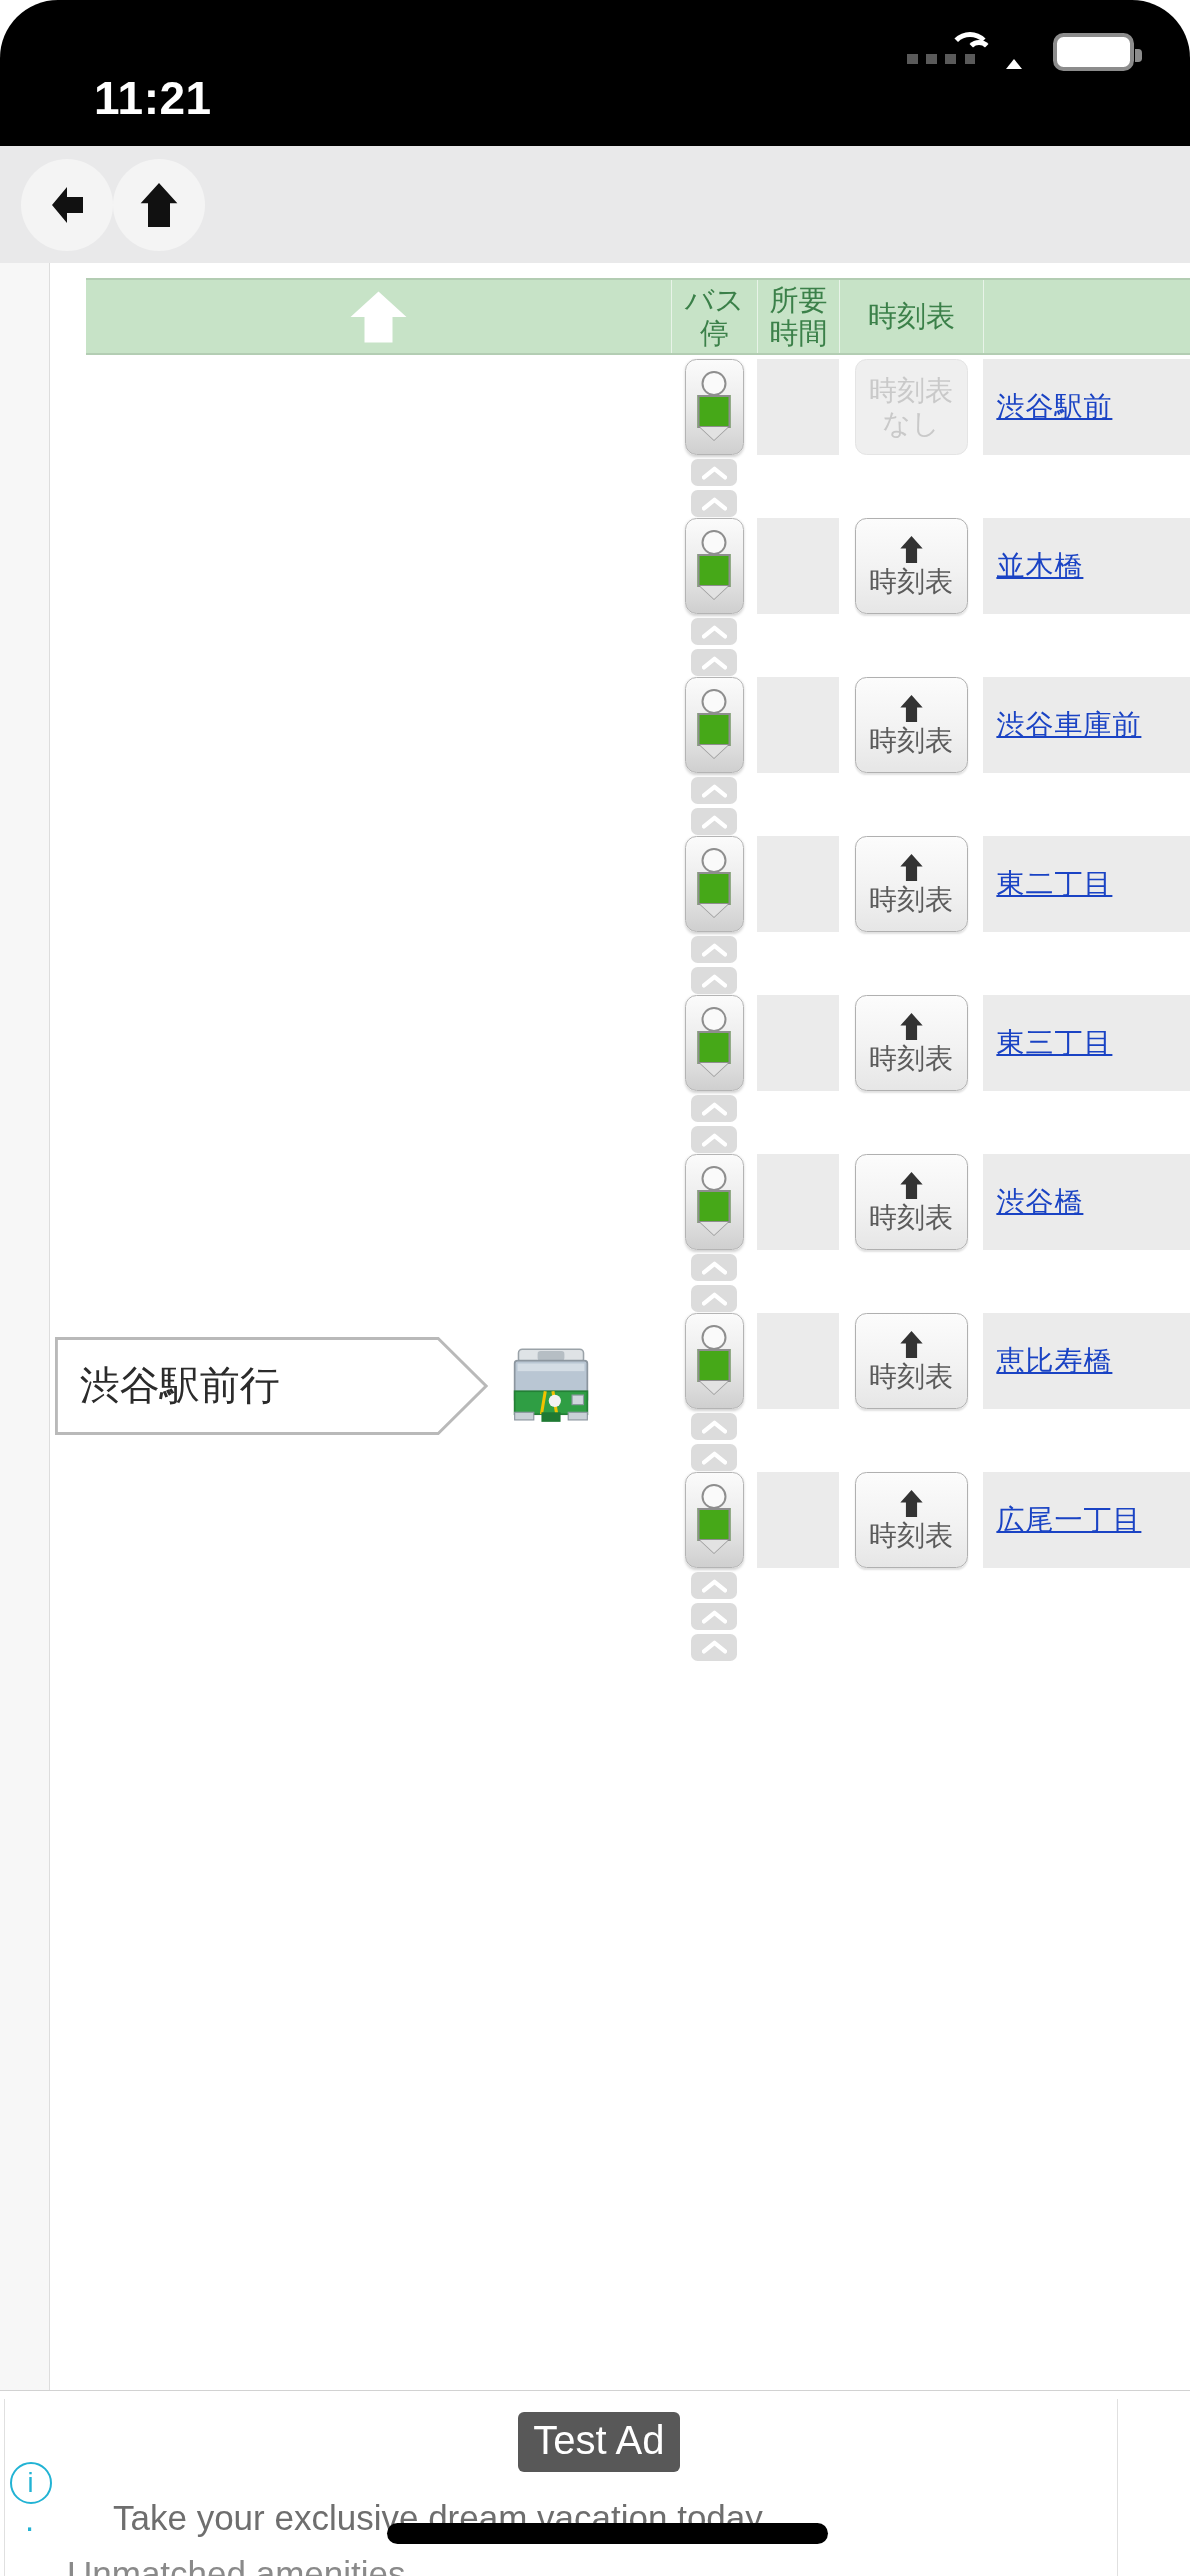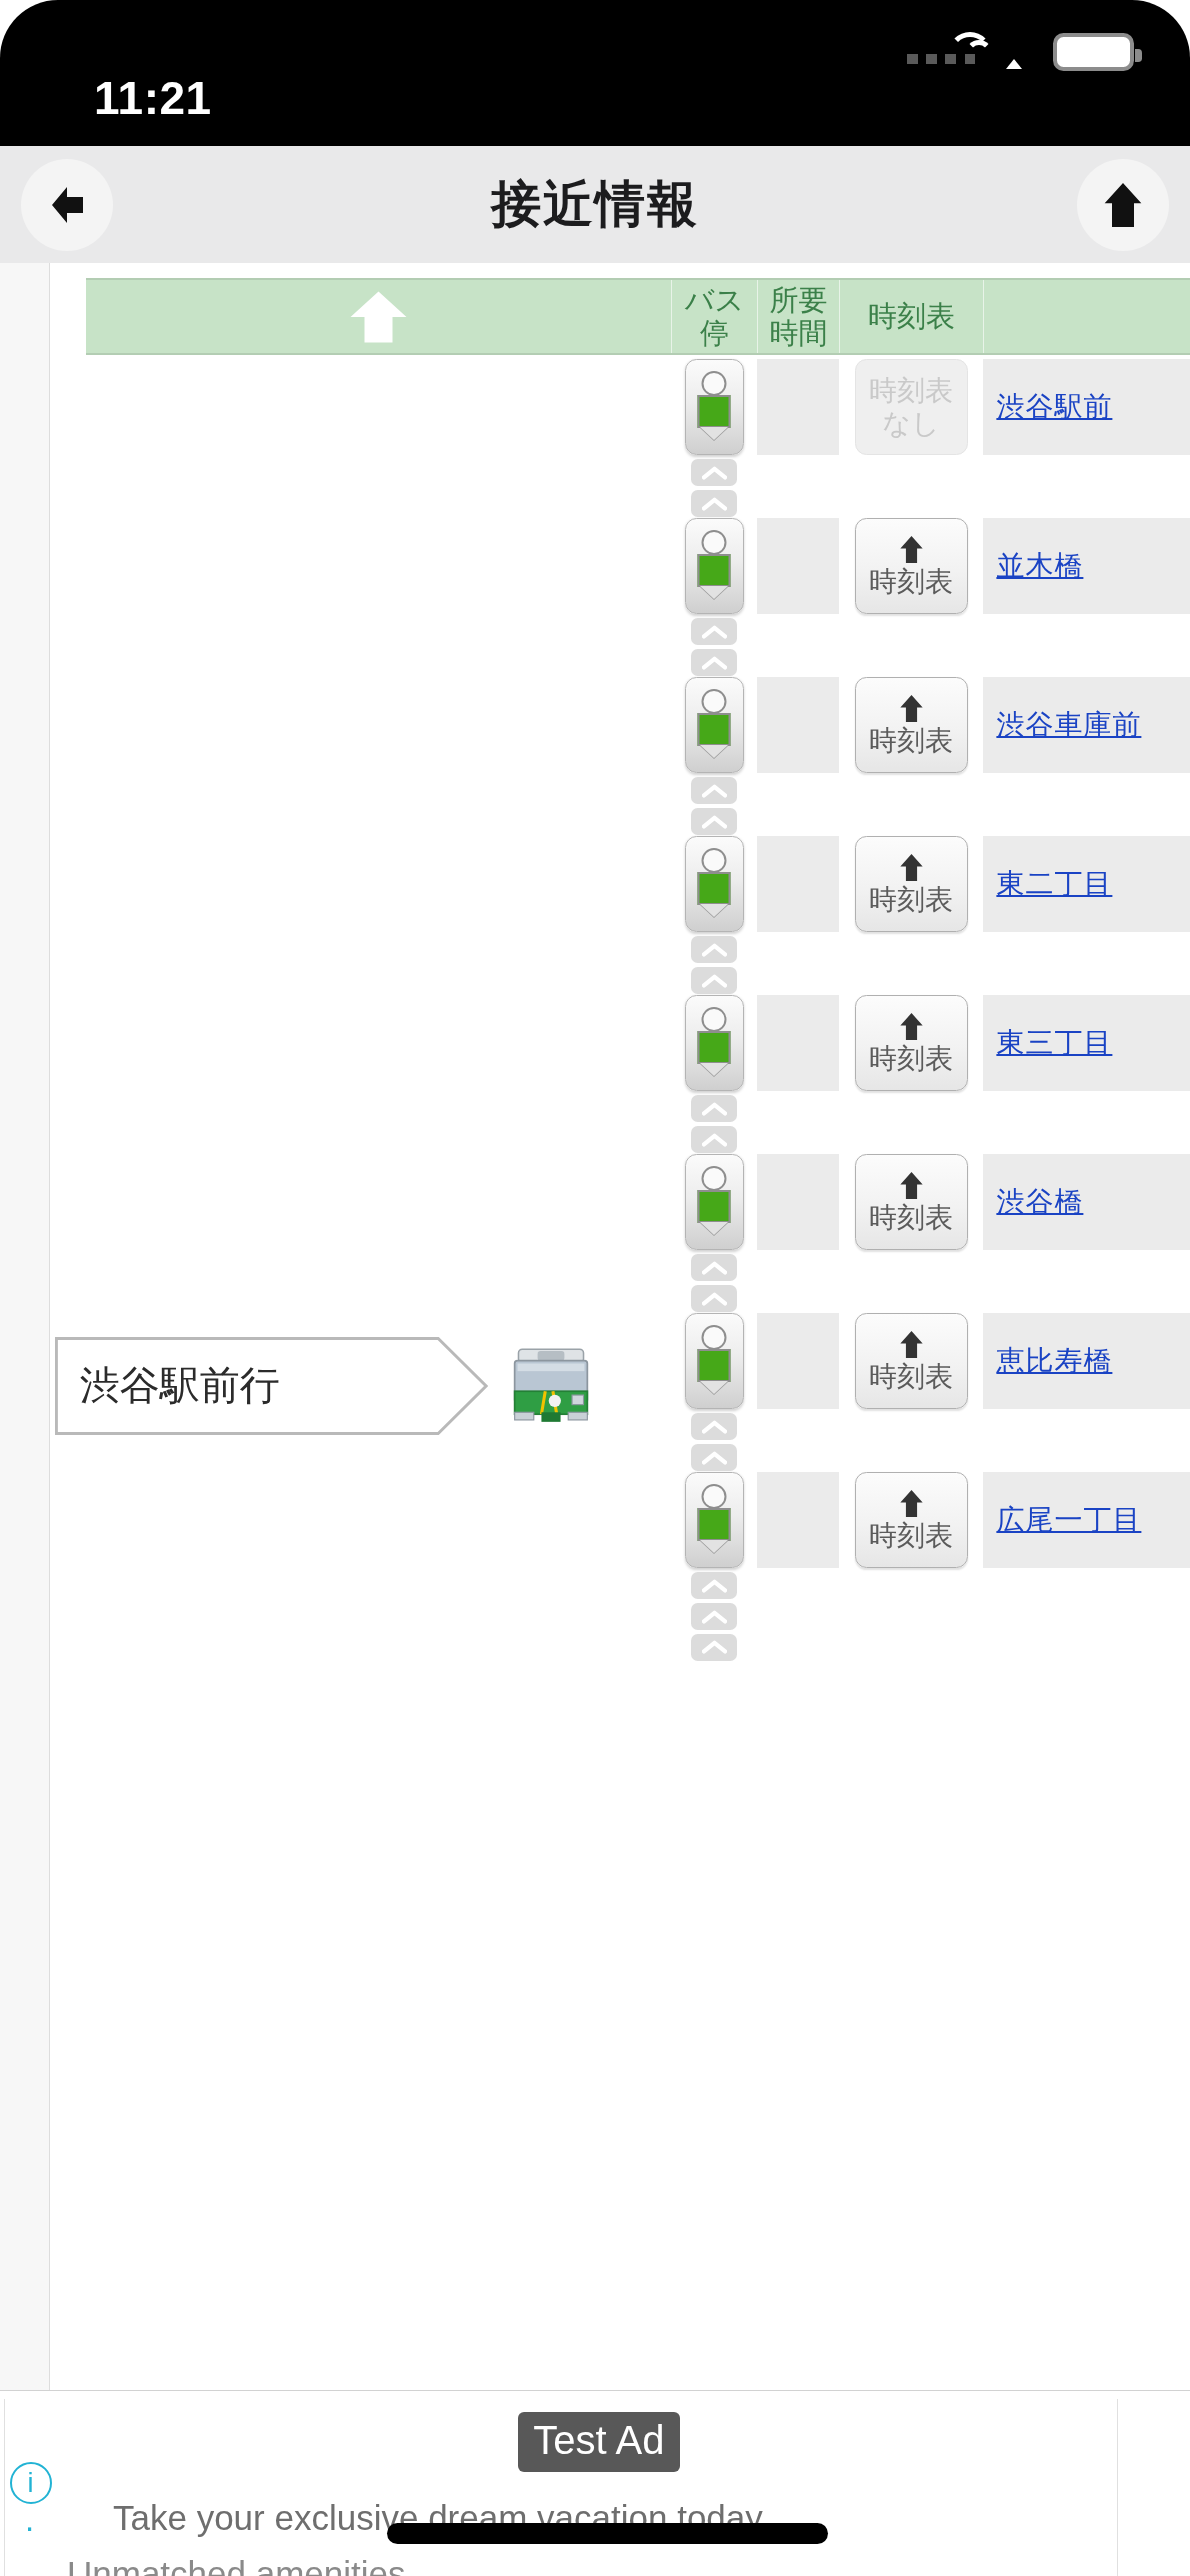--- a/index.html
+++ b/index.html
@@ -368,21 +368,20 @@
     <span class="batt"></span>
   </div>
 </div>
 
 <div class="navbar">
   <div class="nav-btn left">
     <svg class="icon-back" viewBox="0 0 24 24">
       <path d="M12 3 L4.5 12 L12 21 L12 16 L20 16 L20 8 L12 8 Z" fill="#111"></path>
     </svg>
   </div>
-  <div class="nav-title">接近情報</div>
   <div class="nav-btn right">
     <svg class="icon-home" viewBox="0 0 24 26">
       <path d="M12 1 L2 12 L6 12 L6 25 L18 25 L18 12 L22 12 Z" fill="#111"></path>
     </svg>
   </div>
 </div>
 
 <div class="content">
   <div class="left-rail"></div>
 

